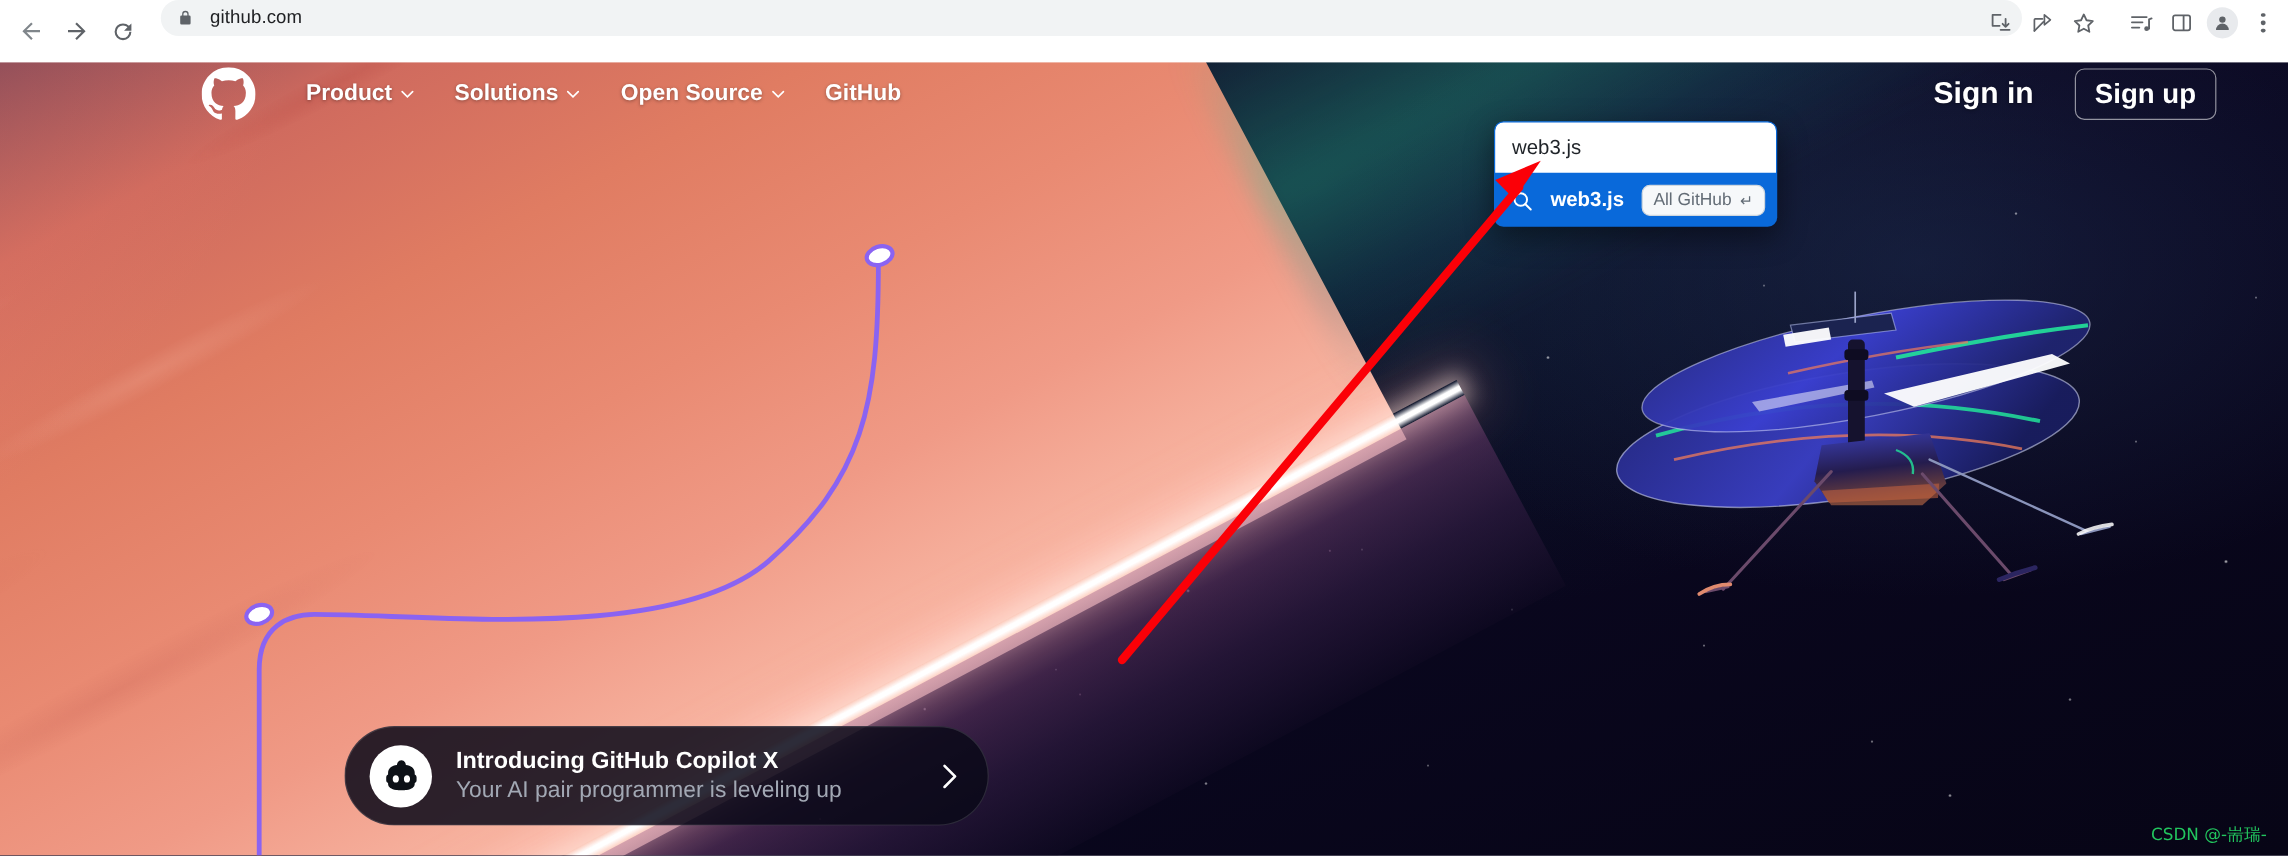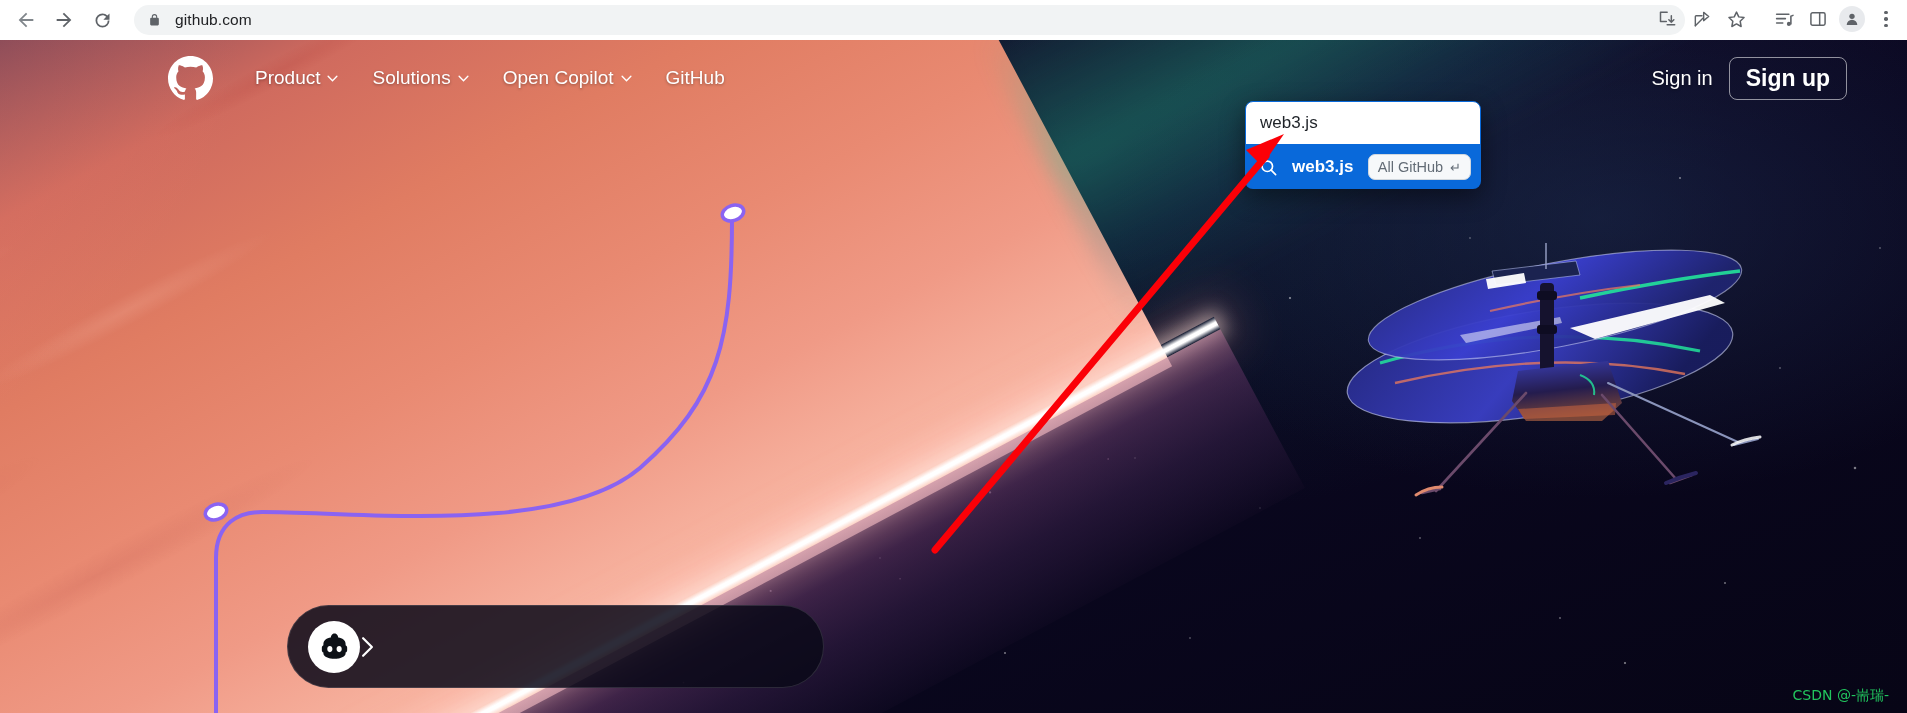--- a/index.html
+++ b/index.html
@@ -6,23 +6,23 @@
   html, body {
     width: 1907px; height: 713px;
     overflow: hidden;
     font-family: "Liberation Sans", sans-serif;
     background: #fff;
   }
 
   
   .browser-bar {
     position: absolute; top: 0; left: 0;
-    width: 1907px; height: 40px;
+    width: 1907px; height: 52px;
     background: #ffffff;
-    display: flex; align-items: center;
+    display: flex; 
     z-index: 50;
   }
   .nav-btns { display: flex; align-items: center; padding-left: 8px; gap: 2px; }
   .nav-btn {
     width: 36px; height: 36px;
     display: flex; align-items: center; justify-content: center;
     border-radius: 50%; cursor: pointer;
   }
   .nav-btn svg { display: block; }
   .omnibox {
@@ -193,32 +193,32 @@
   
   .gh-header {
     position: absolute; top: 0; left: 0; width: 1907px; height: 80px;
     display: flex; align-items: center;
     z-index: 20;
   }
   .gh-logo { margin-left: 168px; display: flex; align-items: center; cursor: pointer; }
   .gh-nav { display: flex; align-items: center; margin-left: 42px; gap: 34px; }
   .gh-nav-item {
     display: flex; align-items: center; gap: 7px;
-    color: #ffffff; font-size: 19px; font-weight: 400;
+    color: #ffffff; font-size: 19px; font-weight: 700;
     cursor: pointer; white-space: nowrap;
     text-shadow: 0 1px 3px rgba(0,0,0,0.35);
   }
   .chev { width: 11px; height: 7px; }
   .gh-right {
     position: absolute; right: 0; top: 0; height: 80px;
     display: flex; align-items: center; gap: 0;
   }
   .sign-in {
-    color: #fff; font-size: 20px; font-weight: 400; cursor: pointer;
-    margin-right: 16px; white-space: nowrap;
+    color: #fff; font-size: 25px; font-weight: 700; cursor: pointer;
+    margin-right: 34px; white-space: nowrap;
     text-shadow: 0 1px 3px rgba(0,0,0,0.35);
   }
   .sign-up {
     color: #fff; font-size: 23px; font-weight: 600; cursor: pointer;
     border: 1.5px solid rgba(255,255,255,0.55);
     border-radius: 8px;
     padding: 7px 16px;
     margin-right: 60px;
     white-space: nowrap;
   }
@@ -480,21 +480,21 @@
             <path d="M1 1.5L6 6.5L11 1.5" stroke="#ffffff" stroke-width="1.6" fill="none" stroke-linecap="round"></path>
           </svg>
       </div>
       <div class="gh-nav-item">
         <span>Solutions</span>
         <svg class="chev" viewBox="0 0 12 8">
             <path d="M1 1.5L6 6.5L11 1.5" stroke="#ffffff" stroke-width="1.6" fill="none" stroke-linecap="round"></path>
           </svg>
       </div>
       <div class="gh-nav-item">
-        <span>Open Copilot</span>
+        <span>Open Source</span>
         <svg class="chev" viewBox="0 0 12 8">
             <path d="M1 1.5L6 6.5L11 1.5" stroke="#ffffff" stroke-width="1.6" fill="none" stroke-linecap="round"></path>
           </svg>
       </div>
       <div class="gh-nav-item">
         <span>GitHub</span>
       </div>
     </nav>
 
     <div class="gh-right">
@@ -525,20 +525,24 @@
   </div>
 
   <div class="copilot-banner">
     <span class="copilot-icon">
       <svg width="31" height="31" viewBox="0 0 24 24" fill="#0d1117">
         <path d="M12 2c-1 0-1.8.5-2.3 1.3-.3.5-.5 1.1-.6 1.7-1.6.2-3 .7-4 1.5C4 7.4 3.4 8.7 3.4 10v1.1c-.7.3-1.2 1-1.2 1.8v2c0 .8.5 1.5 1.2 1.8v.6c0 2 2.1 3.4 5.2 3.9.9.1 1.9.2 3.4.2s2.5-.1 3.4-.2c3.1-.5 5.2-1.9 5.2-3.9v-.6c.7-.3 1.2-1 1.2-1.8v-2c0-.8-.5-1.5-1.2-1.8V10c0-1.3-.6-2.6-1.7-3.5-1-.8-2.4-1.3-4-1.5-.1-.6-.3-1.2-.6-1.7C13.8 2.5 13 2 12 2zm-3.6 9.6c1.2 0 2 1 2 2.4s-.8 2.4-2 2.4-2-1-2-2.4.8-2.4 2-2.4zm7.2 0c1.2 0 2 1 2 2.4s-.8 2.4-2 2.4-2-1-2-2.4.8-2.4 2-2.4z"></path>
         <circle cx="8.6" cy="14" r="1.1" fill="#ffffff"></circle>
         <circle cx="15.4" cy="14" r="1.1" fill="#ffffff"></circle>
       </svg>
     </span>
+    <span class="copilot-text">
+      <span class="copilot-title" style="display:block">Introducing GitHub Copilot X</span>
+      <span class="copilot-sub" style="display:block">Your AI pair programmer is leveling up</span>
+    </span>
     <span class="copilot-chev">
       <svg width="15" height="22" viewBox="0 0 12 20" fill="none" stroke="#ffffff" stroke-width="2" stroke-linecap="round" stroke-linejoin="round">
         <path d="M2 2L10 10L2 18"></path>
       </svg>
     </span>
   </div>
 
   <svg class="annotation" viewBox="0 0 1907 675">
     <line x1="935" y1="512" x2="1266" y2="118" stroke="#fb0007" stroke-width="7" stroke-linecap="round"></line>
     <path d="M1284 96 L1246 112 L1262 128 Z" fill="#fb0007"></path>

